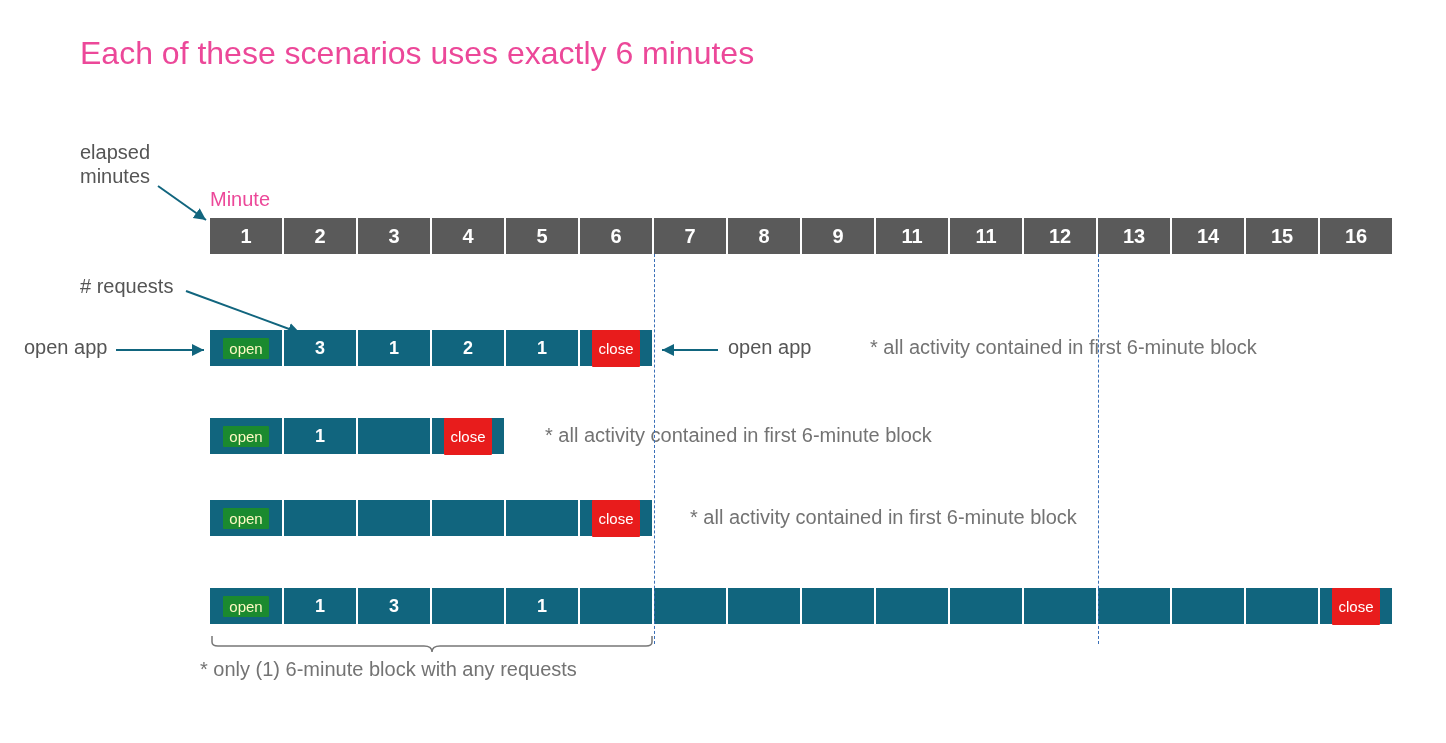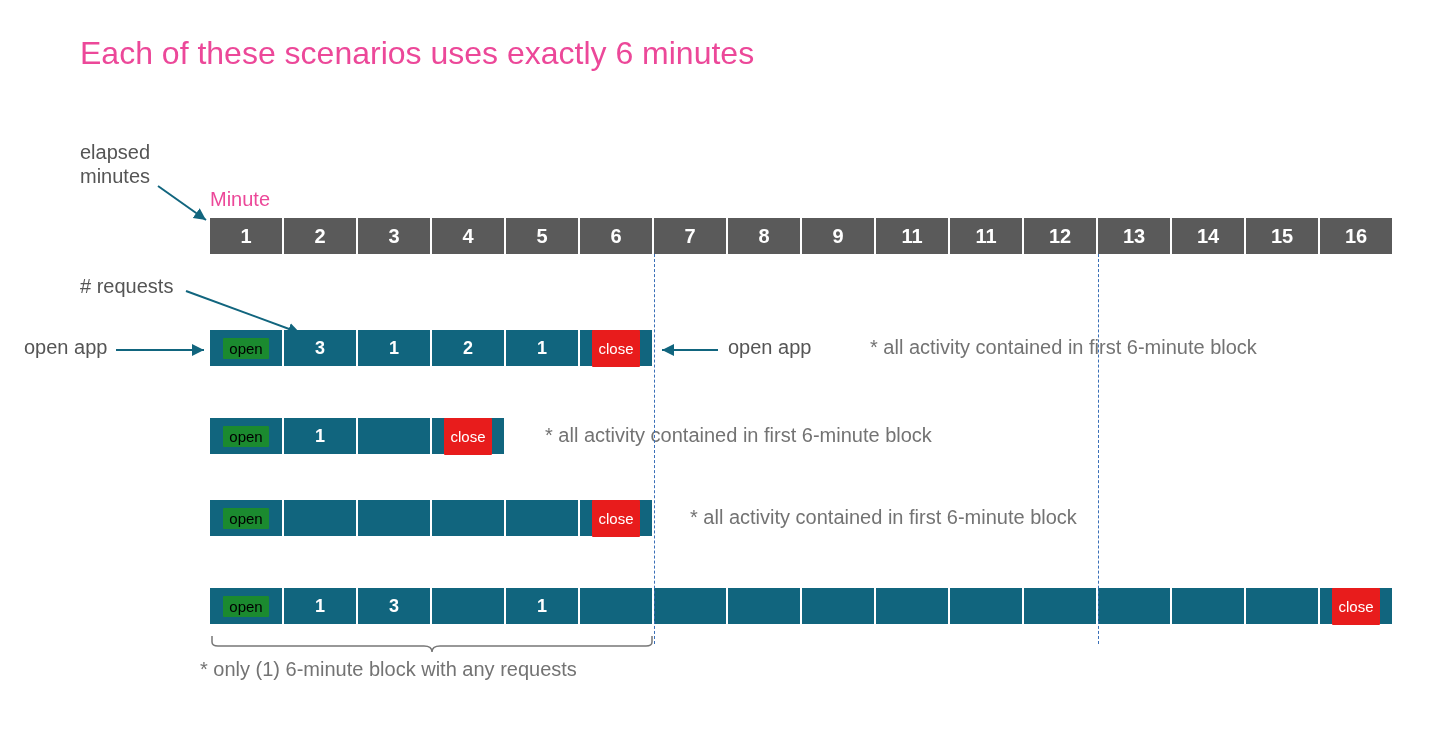--- a/index.html
+++ b/index.html
@@ -62,21 +62,21 @@
     color: #fff;
     font-size: 18px;
     font-weight: bold;
     display: flex;
     align-items: center;
     justify-content: center;
     position: relative;
   }
   .open-badge {
     background: #1b8a2f;
-    color: #000000;
+    color: #fef9c3;
     font-size: 15px;
     padding: 2px 6px;
     font-weight: normal;
     border-radius: 1px;
   }
   .close-badge {
     background: #e81c1c;
     color: #fff;
     font-size: 15px;
     padding: 10px 6px;

